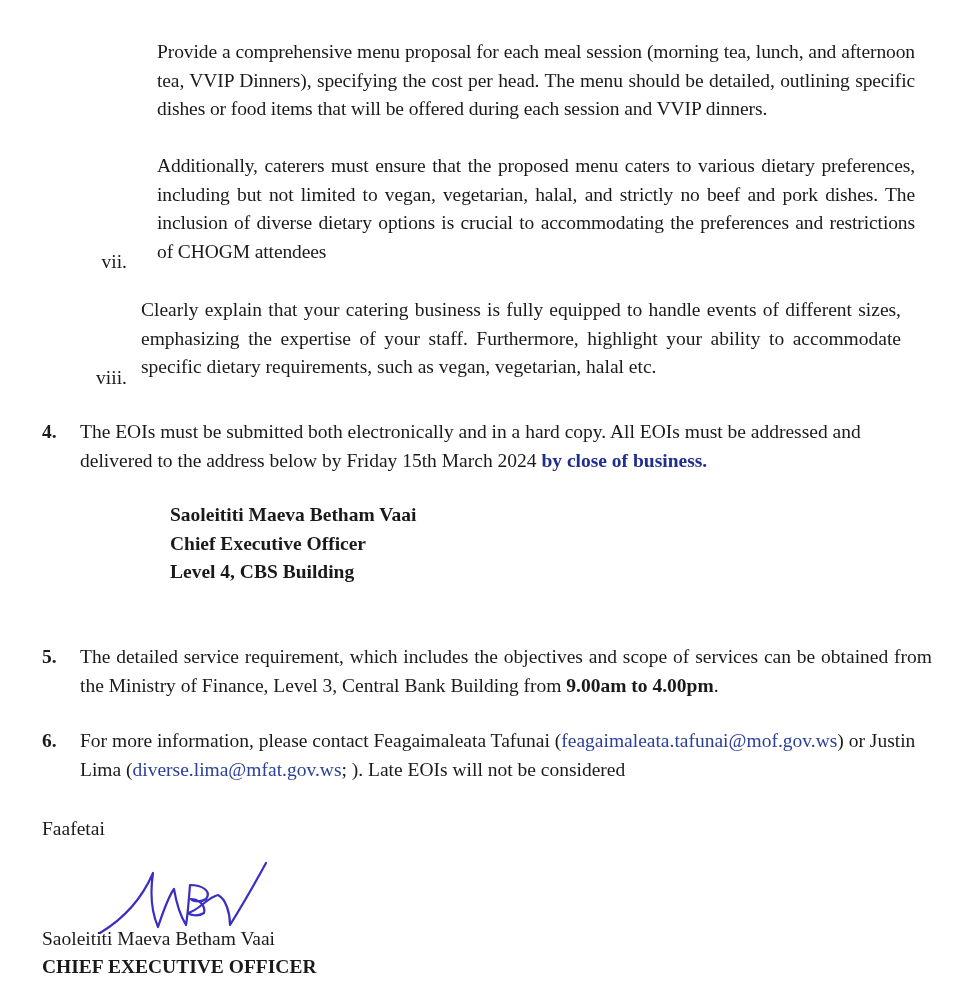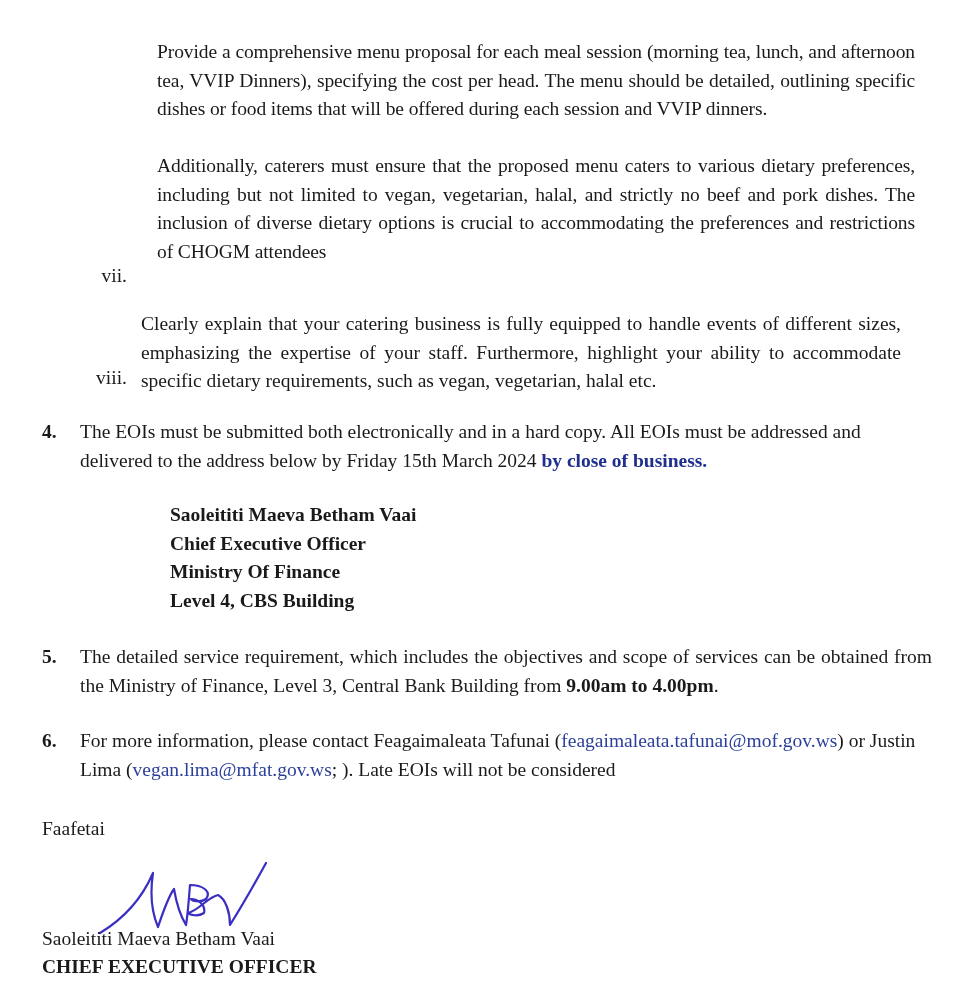--- a/index.html
+++ b/index.html
@@ -119,56 +119,55 @@
   </style>
 </head>
 <body>
 
 <div class="doc">
 
   <p class="block para-text justify" style="left:141px; top:22px; width:758px;">Provide a comprehensive menu proposal for each meal session (morning tea, lunch, and afternoon tea, VVIP Dinners), specifying the cost per head. The menu should be detailed, outlining specific dishes or food items that will be offered during each session and VVIP dinners.</p>
 
   <p class="block para-text justify" style="left:141px; top:136px; width:758px;">Additionally, caterers must ensure that the proposed menu caters to various dietary preferences, including but not limited to vegan, vegetarian, halal, and strictly no beef and pork dishes. The inclusion of diverse dietary options is crucial to accommodating the preferences and restrictions of CHOGM attendees</p>
 
-  <div class="roman-item" style="top:262px; height:114px;">
+  <div class="roman-item" style="top:248px; height:114px;">
     <span class="roman-num" style="left:-5px;">vii.</span>
     <div class="roman-body">
       <div class="justify" style="width:760px;margin-top:48px;">Clearly explain that your catering business is fully equipped to handle events of different sizes, emphasizing the expertise of your staff. Furthermore, highlight your ability to accommodate specific dietary requirements, such as vegan, vegetarian, halal etc.</div>
     </div>
   </div>
 
   <div class="roman-item" style="top:364px; height:30px;">
     <span class="roman-num" style="left:-5px;">viii.</span>
   </div>
 
   <div class="num-item" style="top:418px; height:60px;">
     <span class="num-label">4.</span>
     <div class="num-body">
       <span>The EOIs must be submitted both electronically and in a hard copy. All EOIs must be addressed and delivered to the address below by Friday 15th March 2024 </span><span class="blue-bold">by close of business.</span>
     </div>
   </div>
 
   <div class="address">
     <div>Saoleititi Maeva Betham Vaai</div>
     <div>Chief Executive Officer</div>
-    <div>Ministry Of Finance</div>
     <div>Level 4, CBS Building</div>
   </div>
 
   <div class="num-item" style="top:643px; height:60px;">
     <span class="num-label">5.</span>
     <div class="num-body justify">
       <span>The detailed service requirement, which includes the objectives and scope of services can be obtained from the Ministry of Finance, Level 3, Central Bank Building from </span><span class="bold">9.00am to 4.00pm</span><span>.</span>
     </div>
   </div>
 
   <div class="num-item" style="top:727px; height:60px;">
     <span class="num-label">6.</span>
     <div class="num-body">
-      <span>For more information, please contact Feagaimaleata Tafunai (</span><a class="email-link">feagaimaleata.tafunai@mof.gov.ws</a><span>) or Justin Lima (</span><a class="email-link">vegan.lima@mfat.gov.ws</a><span>; ). Late EOIs will not be considered</span>
+      <span>For more information, please contact Feagaimaleata Tafunai (</span><a class="email-link">feagaimaleata.tafunai@mof.gov.ws</a><span>) or Justin Lima (</span><a class="email-link">diverse.lima@mfat.gov.ws</a><span>; ). Late EOIs will not be considered</span>
     </div>
   </div>
 
   <div class="closing">Faafetai</div>
 
   <svg class="signature" viewBox="0 0 190 80" xmlns="http://www.w3.org/2000/svg">
     <path d="M10 78 C 30 66, 50 48, 63 18 C 60 38, 62 58, 68 72 C 72 60, 78 42, 84 34 C 86 46, 90 60, 96 70 C 98 58, 99 42, 100 30 C 112 30, 122 36, 116 44 C 110 48, 102 46, 101 44 C 108 44, 116 50, 114 58 C 108 62, 100 60, 98 58 C 108 56, 118 42, 128 40 C 136 44, 140 58, 140 70 C 150 54, 164 30, 176 8" fill="none" stroke="#3a2fc0" stroke-width="2.2" stroke-linecap="round" stroke-linejoin="round"></path>
   </svg>
 
   <div class="sig-name">Saoleititi Maeva Betham Vaai</div>

